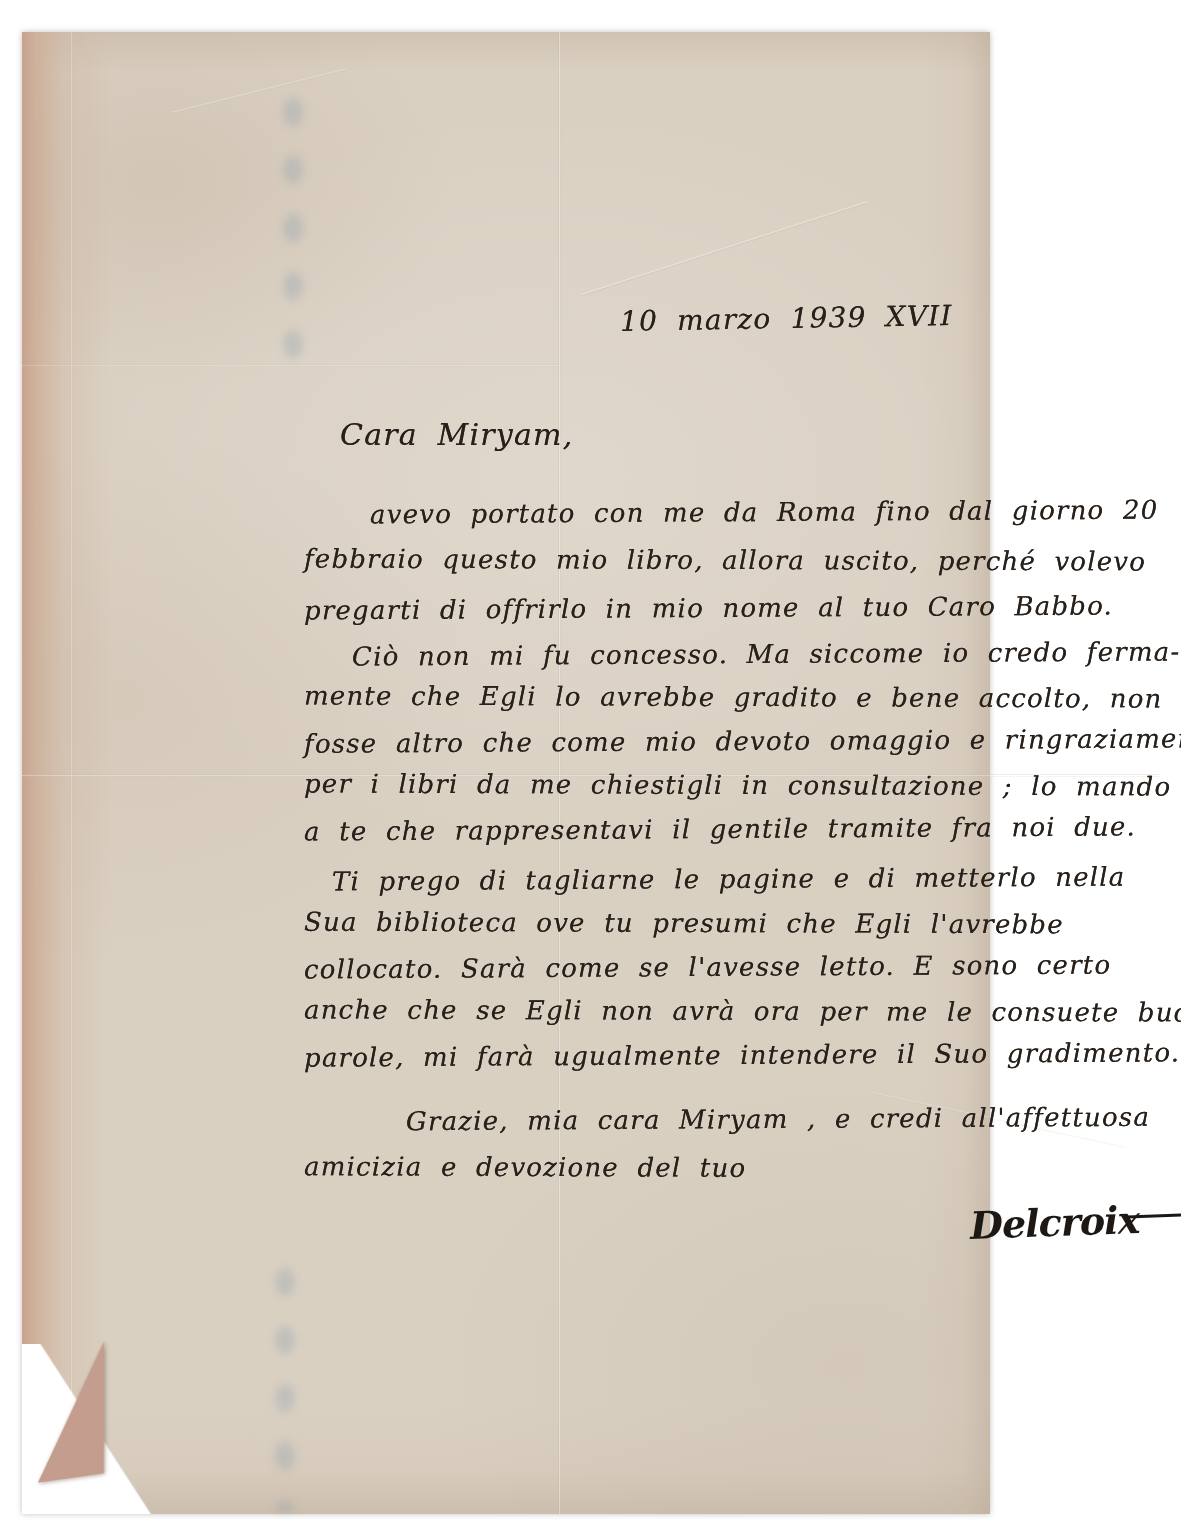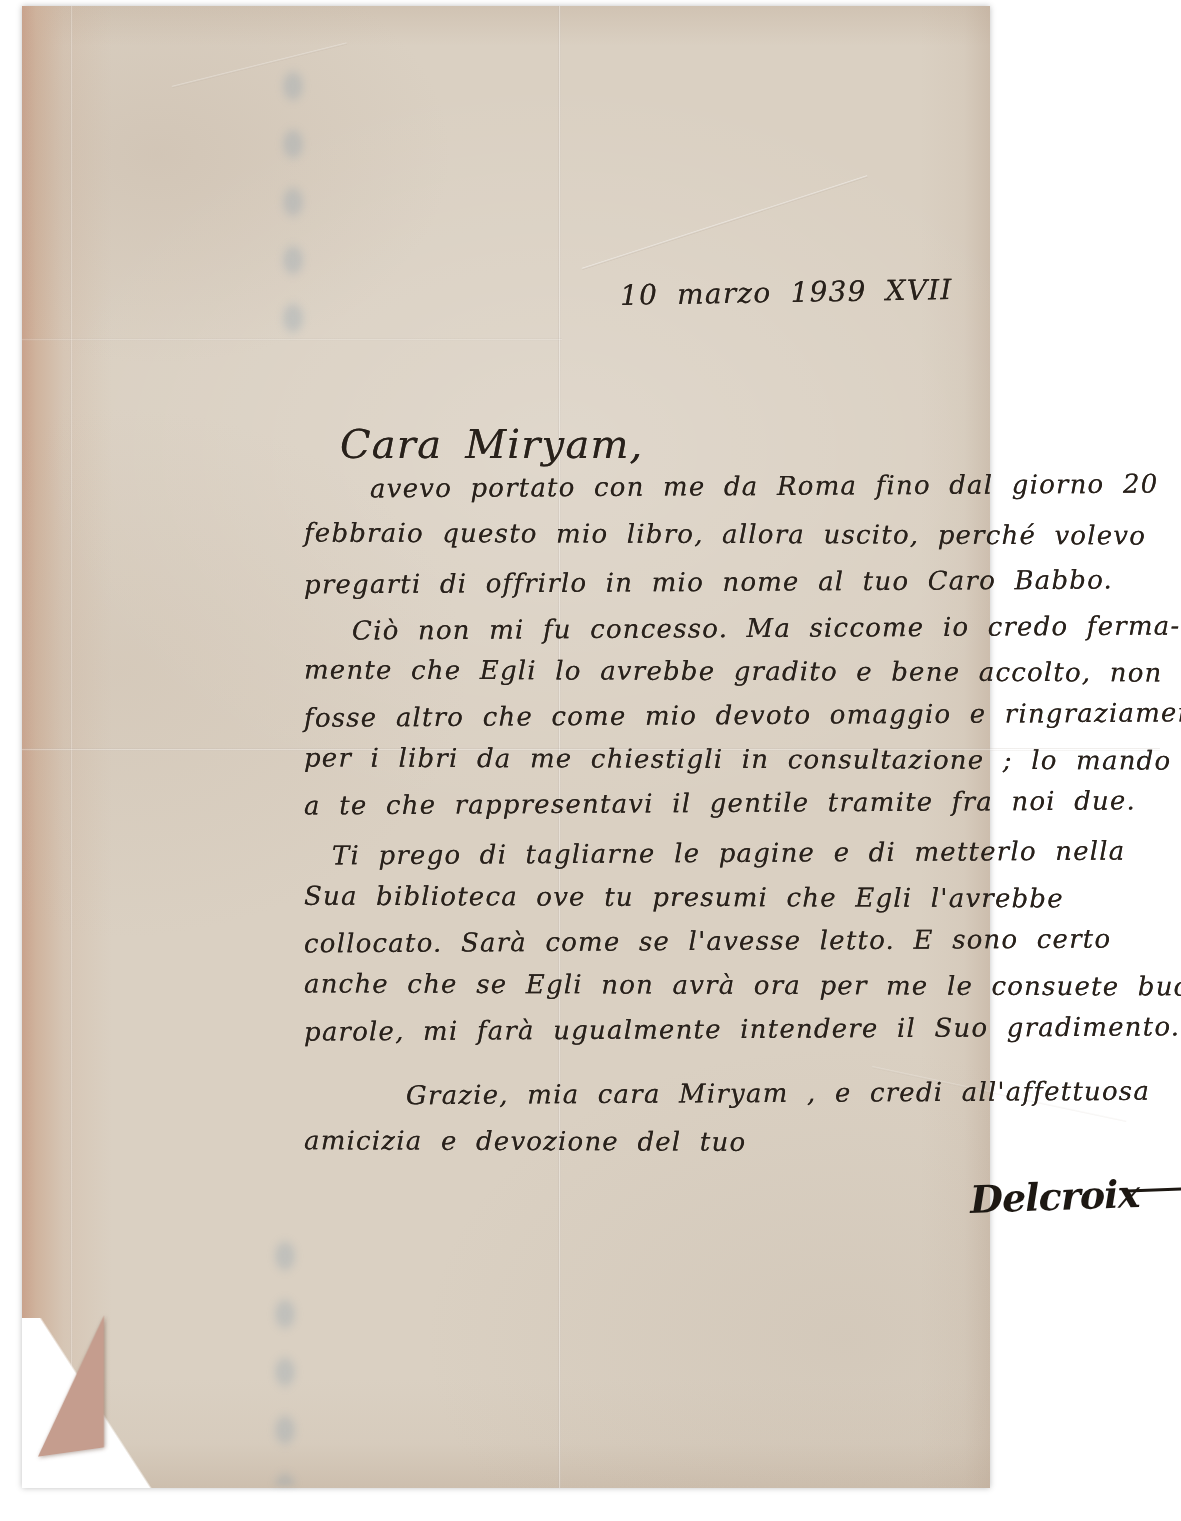--- a/index.html
+++ b/index.html
@@ -4,21 +4,21 @@
 <style>
   html,body{margin:0;padding:0;}
   body{
     width:1181px;height:1521px;
     background:#ffffff;
     font-family:"DejaVu Serif","Liberation Serif",serif;
     position:relative;overflow:hidden;
   }
   
   .paper{
-    position:absolute;left:22px;top:6px;width:968px;height:1482px;
+    position:absolute;left:22px;top:32px;width:968px;height:1482px;
     background:
       radial-gradient(ellipse 420px 300px at 14% 10%, rgba(186,166,148,.25), rgba(0,0,0,0) 70%),
       radial-gradient(ellipse 500px 380px at 10% 45%, rgba(196,178,160,.22), rgba(0,0,0,0) 70%),
       radial-gradient(ellipse 600px 420px at 85% 90%, rgba(182,168,152,.18), rgba(0,0,0,0) 70%),
       radial-gradient(ellipse 700px 500px at 55% 30%, rgba(255,255,255,.16), rgba(0,0,0,0) 75%),
       linear-gradient(90deg, #c9a28c 0px, #cfb39d 14px, rgba(207,179,157,.35) 42px, rgba(207,179,157,0) 90px),
       linear-gradient(270deg, rgba(187,166,147,.45) 0px, rgba(187,166,147,.12) 26px, rgba(187,166,147,0) 70px),
       linear-gradient(180deg, rgba(190,170,150,.35) 0px, rgba(190,170,150,0) 40px),
       linear-gradient(0deg, rgba(185,164,143,.40) 0px, rgba(185,164,143,.10) 45px, rgba(185,164,143,0) 110px),
       #dad0c2;
@@ -53,21 +53,21 @@
     position:absolute;
     color:#28211b;
     font-style:italic;
     font-size:26px;
     letter-spacing:1.2px;
     word-spacing:9px;
     white-space:nowrap;
     text-shadow:0 0 .4px rgba(40,33,27,.8);
   }
   .date-line{left:598px;top:270px;font-size:28px;transform:rotate(-1deg);}
-  .salutation{left:318px;top:385px;font-size:40px;margin-top:30px;}
+  .salutation{left:318px;top:385px;font-size:30px;}
   .body-line{left:282px;}
   .indent1{left:348px;}
   .indent2{left:330px;}
   .indent3{left:310px;}
   .indent4{left:384px;}
   .body-line:nth-child(odd){transform:rotate(-.35deg);}
   .body-line:nth-child(even){transform:rotate(.2deg);}
   
   .signature{
     position:absolute;left:948px;top:1168px;

